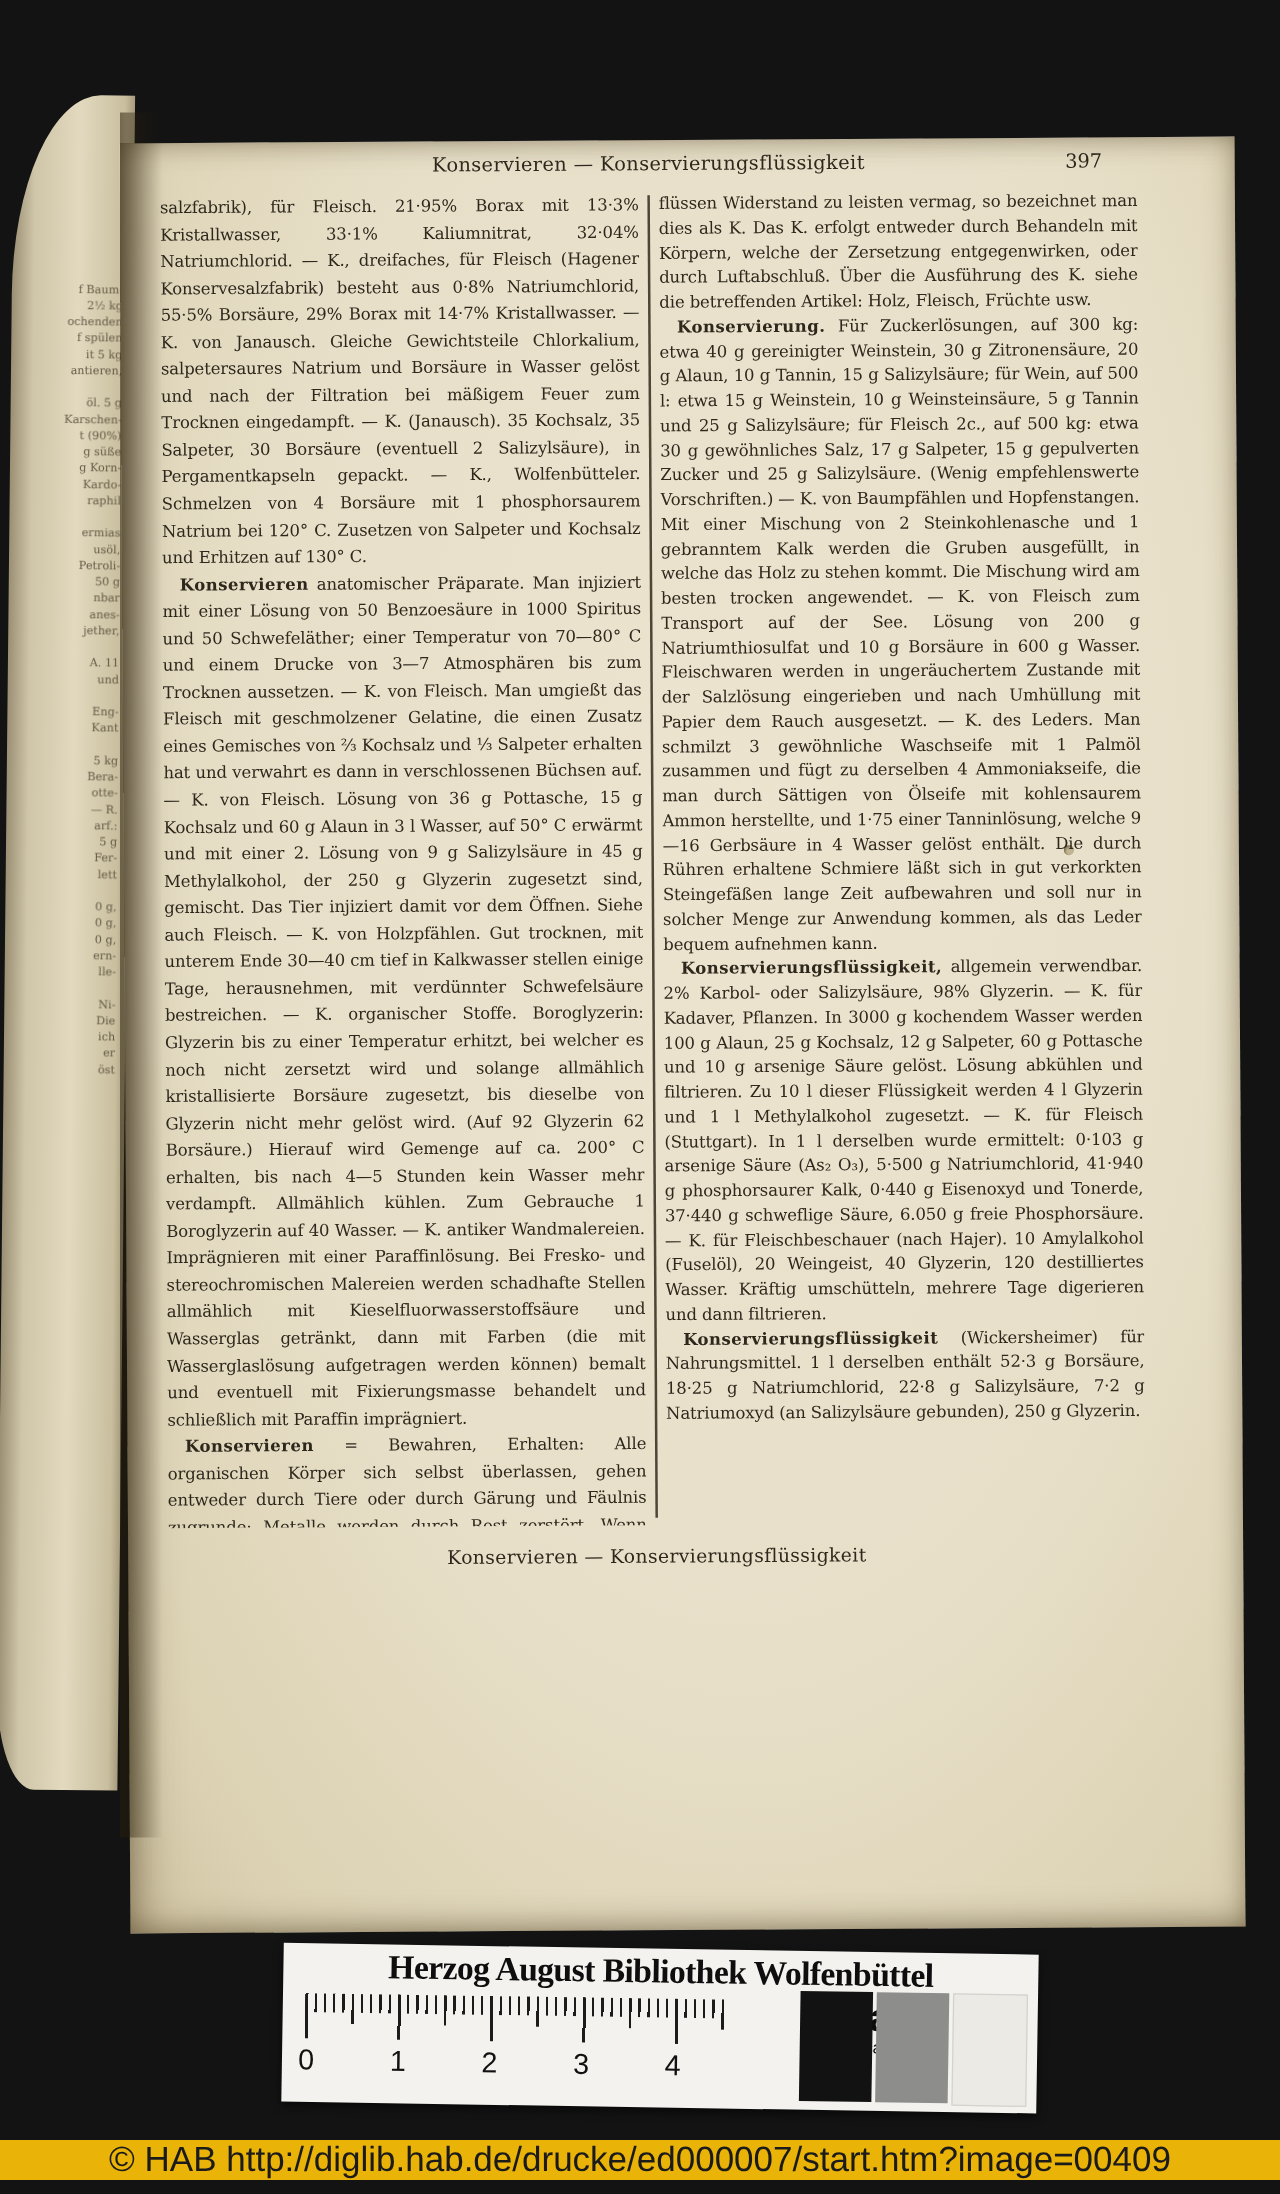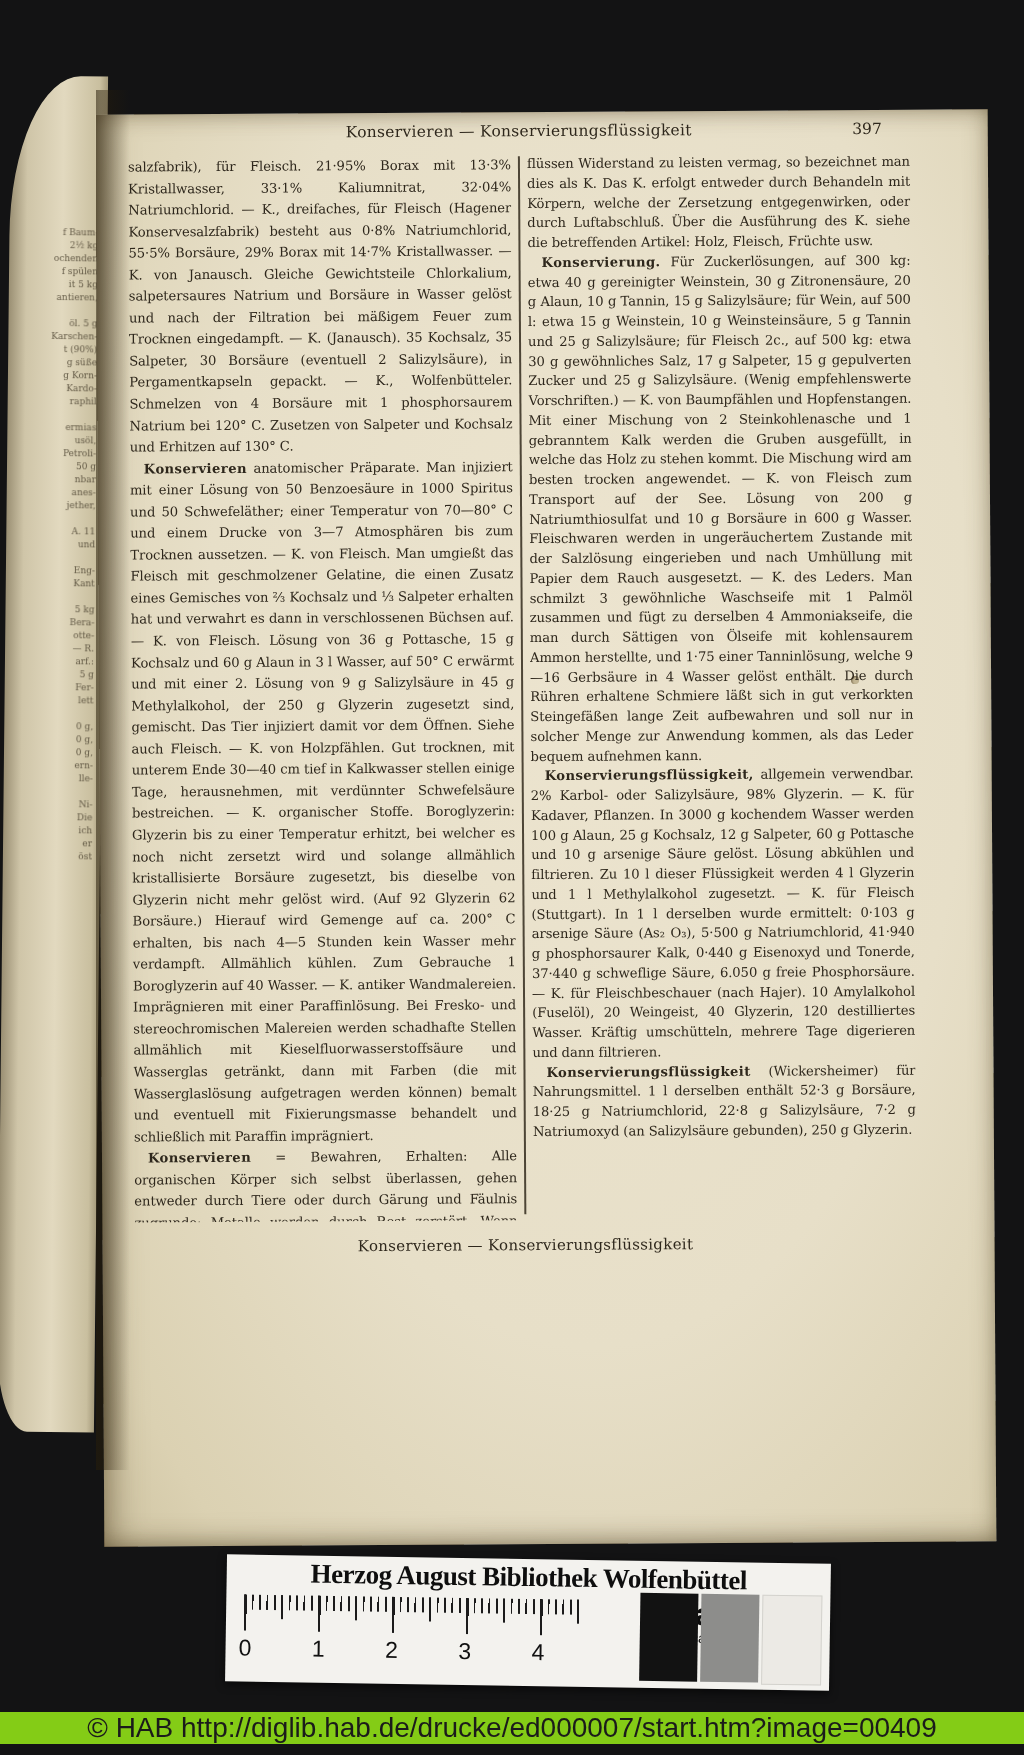--- a/index.html
+++ b/index.html
@@ -71,21 +71,21 @@
     letter-spacing:-1.5px;line-height:30px;}
   .kodak-sub{font-family:"Liberation Sans",sans-serif;font-size:13.5px;margin-top:1px;}
   .swatches{position:absolute;right:8px;top:32px;display:flex;gap:3px;}
   .swatch{width:58px;height:88px;}
   .sw-black{background:#121212;}
   .sw-gray{background:#8d8d8b;}
   .sw-white{background:#eceae5;border:1px solid #d3d2cd;}
   
   .strip{
     position:absolute;left:0;top:1712px;width:1024px;height:32px;
-    background:#84cc16;display:flex;align-items:center;justify-content:center;
+    background:#eab308;display:flex;align-items:center;justify-content:center;
     font-family:"Liberation Sans",sans-serif;font-size:28px;color:#1b1b1b;
   }
 </style>
 </head>
 <body>
 
 <div class="prev-edge">
   <div class="frag-wrap">
       <span class="frag">f Baum-</span>
       <span class="frag">2½ kg</span>

